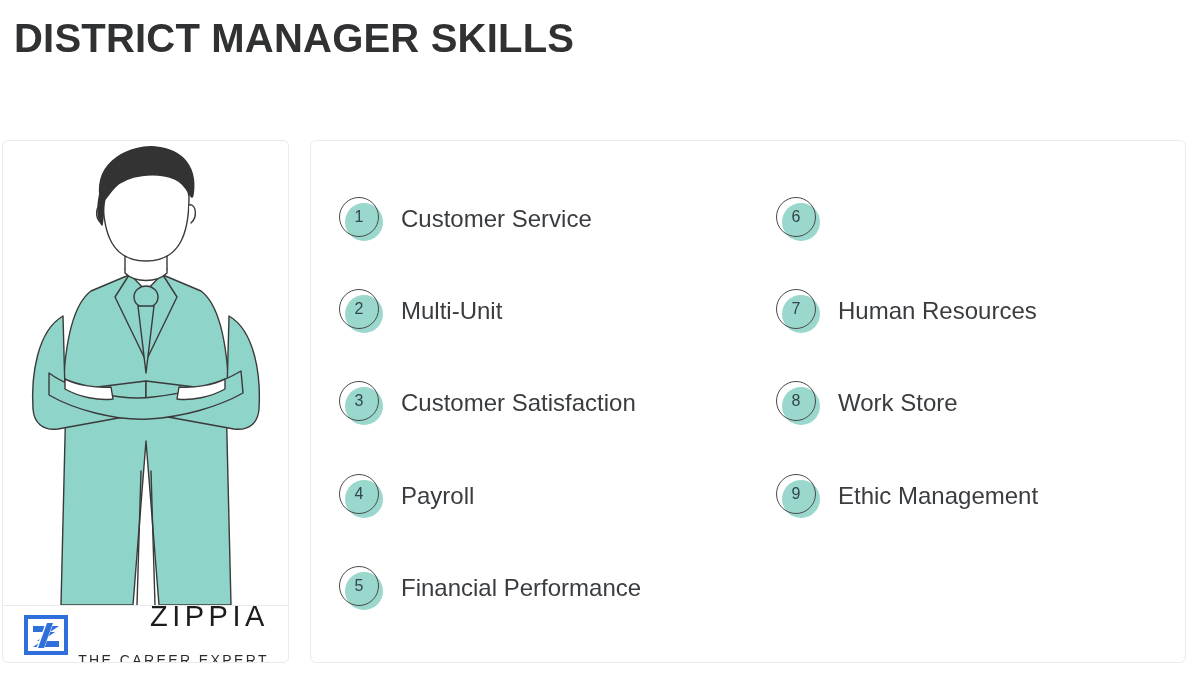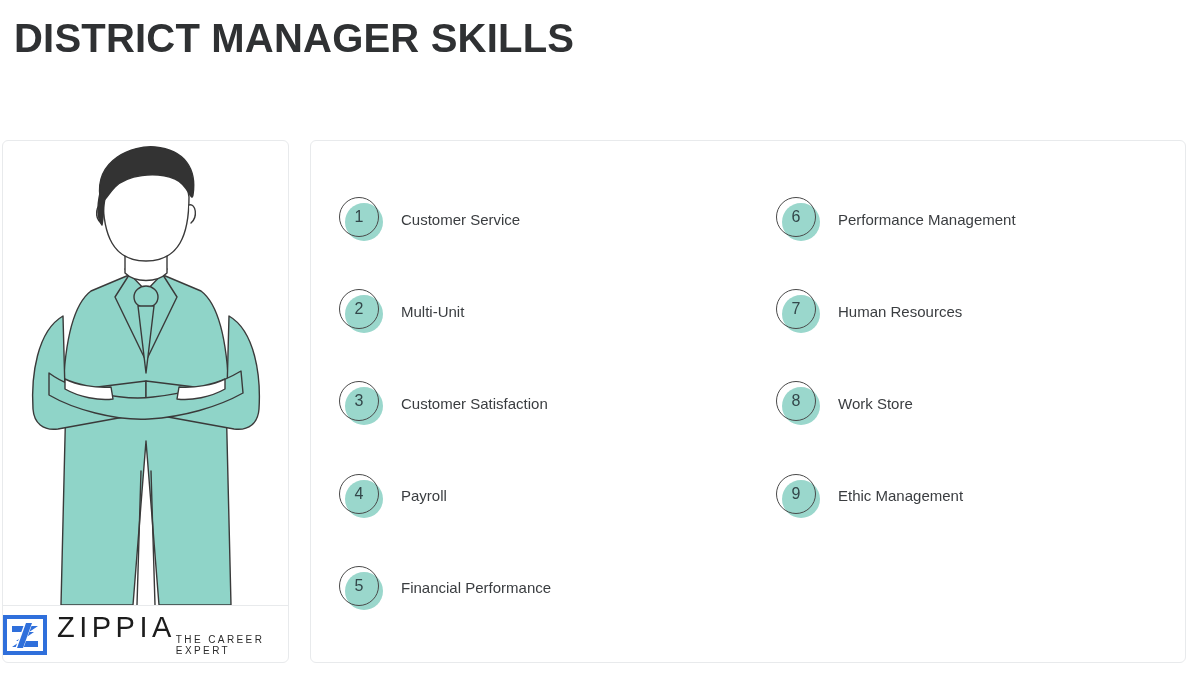--- a/index.html
+++ b/index.html
@@ -71,33 +71,33 @@
     width: 287px;
     height: 57px;
     display: flex;
     align-items: center;
     justify-content: center;
     gap: 10px;
   }
 
   .logo-mark { width: 44px; height: 44px; flex: 0 0 auto; }
 
-  .logo-words { display: flex; align-items: flex-start; }
+  .logo-words { display: flex; flex-direction: column; align-items: flex-end; }
 
   .logo-name {
     font-size: 29px;
     font-weight: 400;
     letter-spacing: 4.5px;
     color: #1c1c1c;
     line-height: 1;
     font-family: "Liberation Sans", sans-serif;
   }
 
   .logo-tagline {
-    font-size: 10px;
+    font-size: 14px;
     letter-spacing: 2.4px;
     color: #2b2b2b;
     margin-top: 21px;
     font-family: "Liberation Sans", sans-serif;
   }
 
   
   .skills-card {
     position: absolute;
     left: 310px;
@@ -163,21 +163,21 @@
     display: flex;
     align-items: center;
     justify-content: center;
     font-size: 16px;
     color: #33474a;
     font-family: "Liberation Sans", sans-serif;
     z-index: 2;
   }
 
   .skill-label {
-    font-size: 15px;
+    font-size: 24px;
     color: #3a3d40;
     font-family: "Liberation Sans", sans-serif;
     white-space: nowrap;
   }
 </style>
 </head>
 <body>
 
 <div class="page">
 
@@ -311,21 +311,20 @@
         </span>
         <span class="skill-label">Financial Performance</span>
       </div>
 
       <div class="skill-item">
         <span class="badge">
           <span class="disc"></span>
           <span class="ring"></span>
           <span class="num">6</span>
         </span>
-        <span class="skill-label">Performance Management</span>
       </div>
 
       <div class="skill-item">
         <span class="badge">
           <span class="disc"></span>
           <span class="ring"></span>
           <span class="num">7</span>
         </span>
         <span class="skill-label">Human Resources</span>
       </div>

